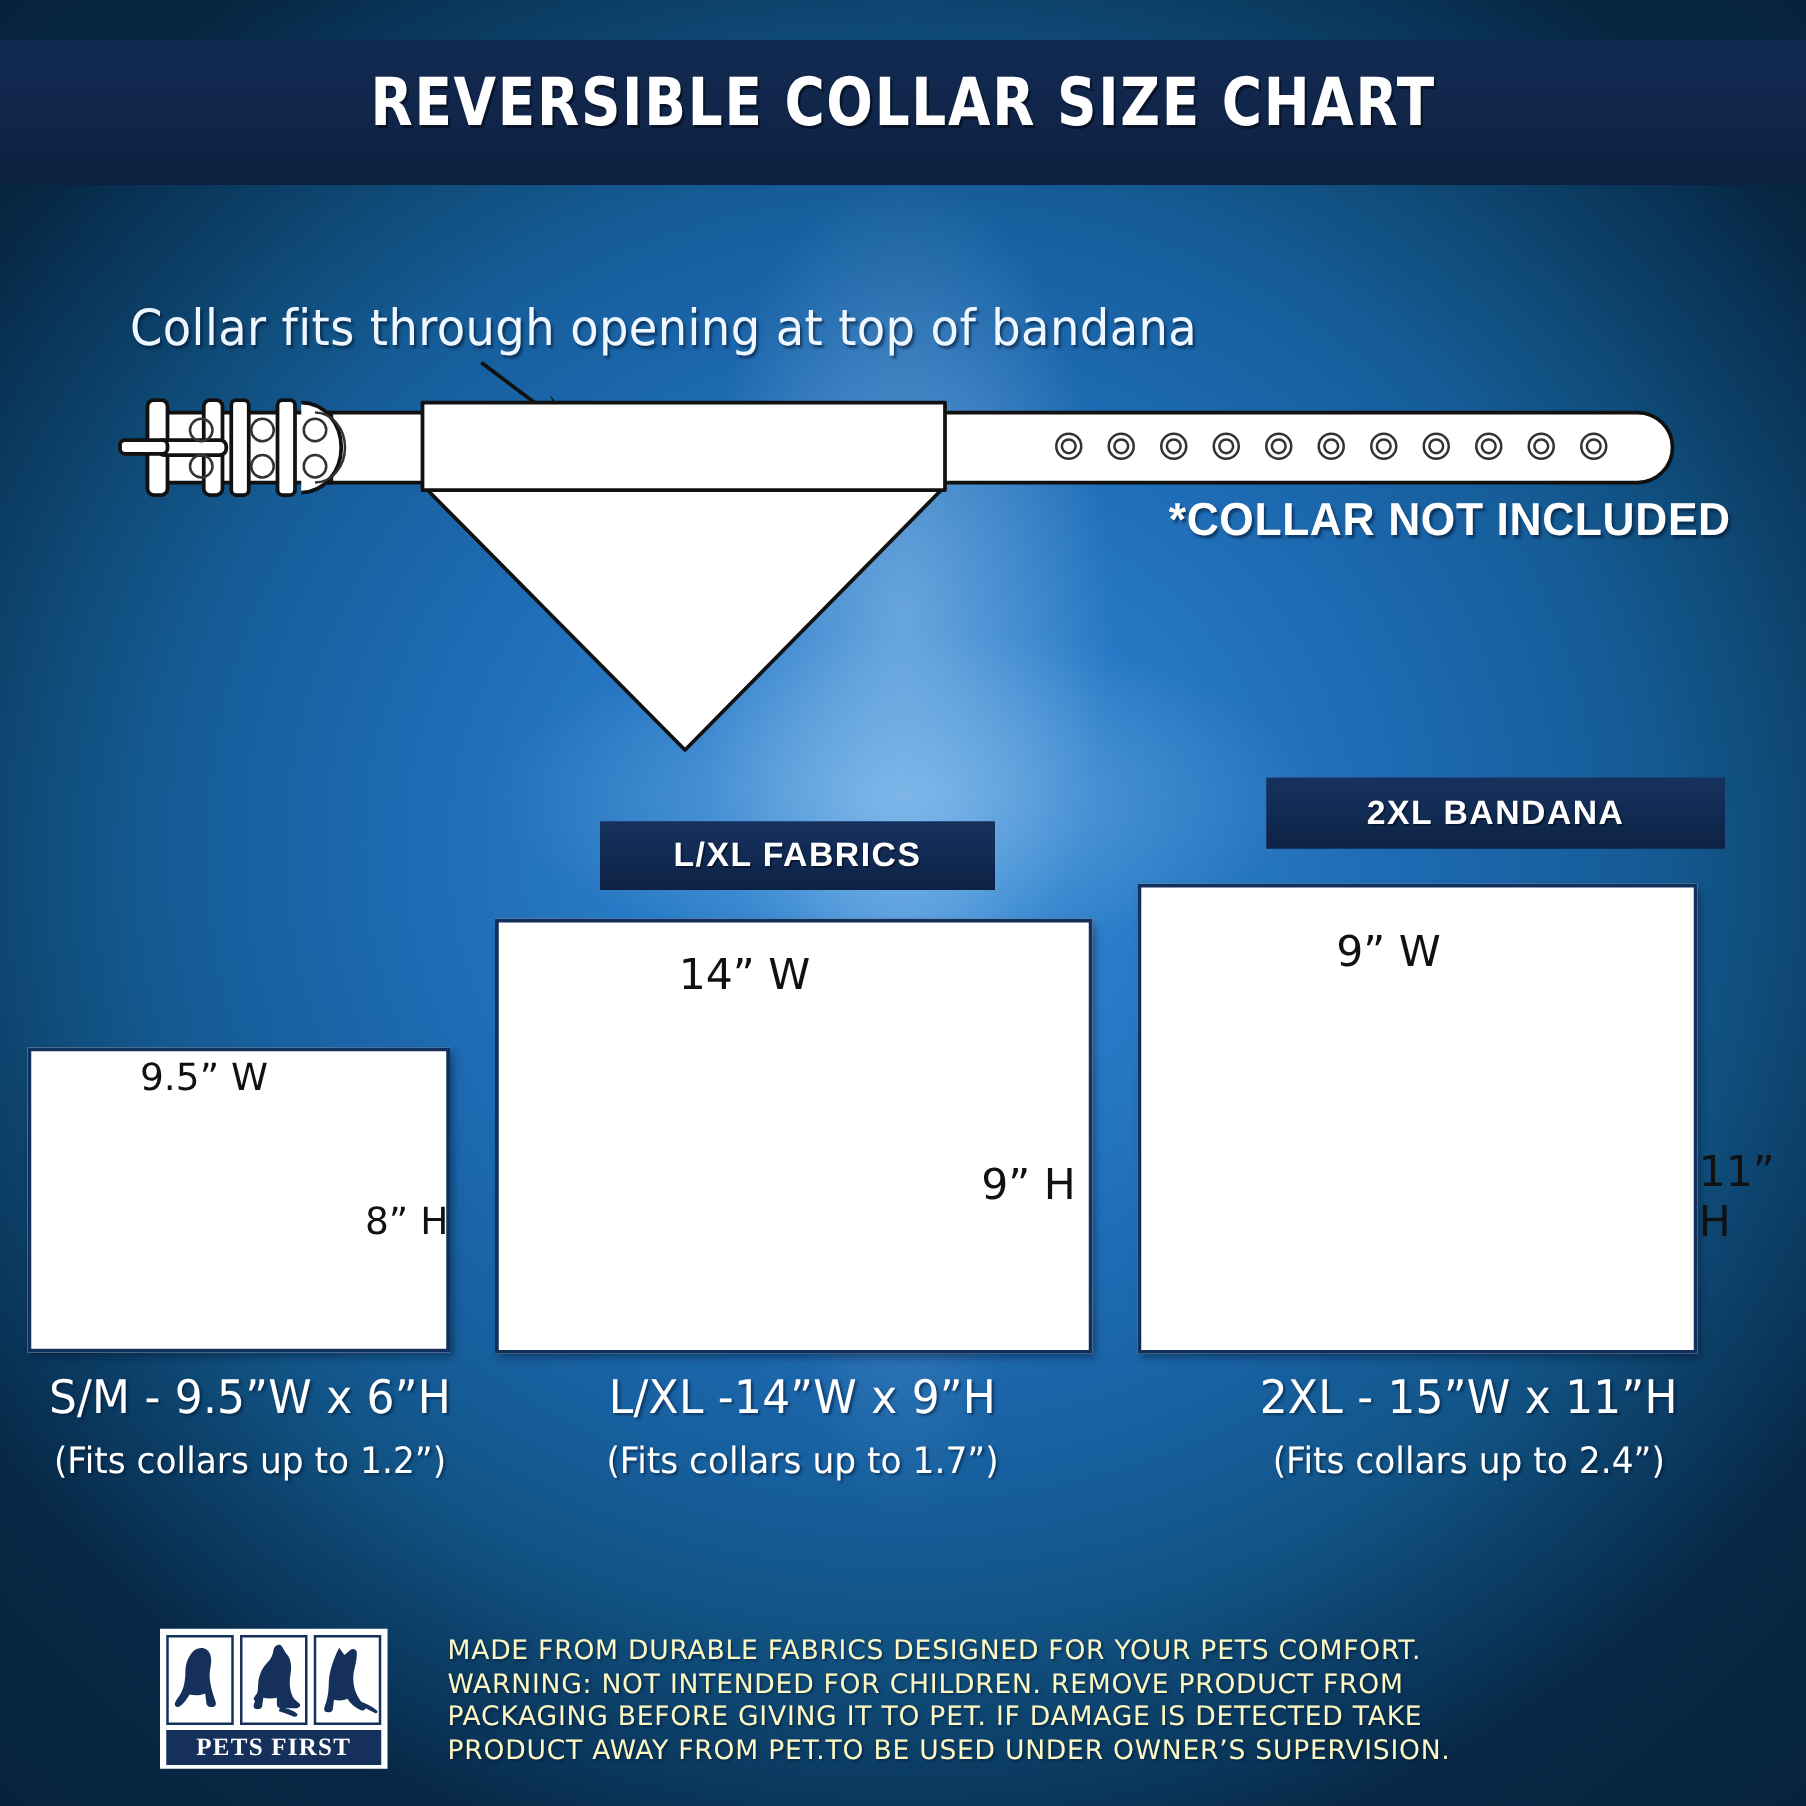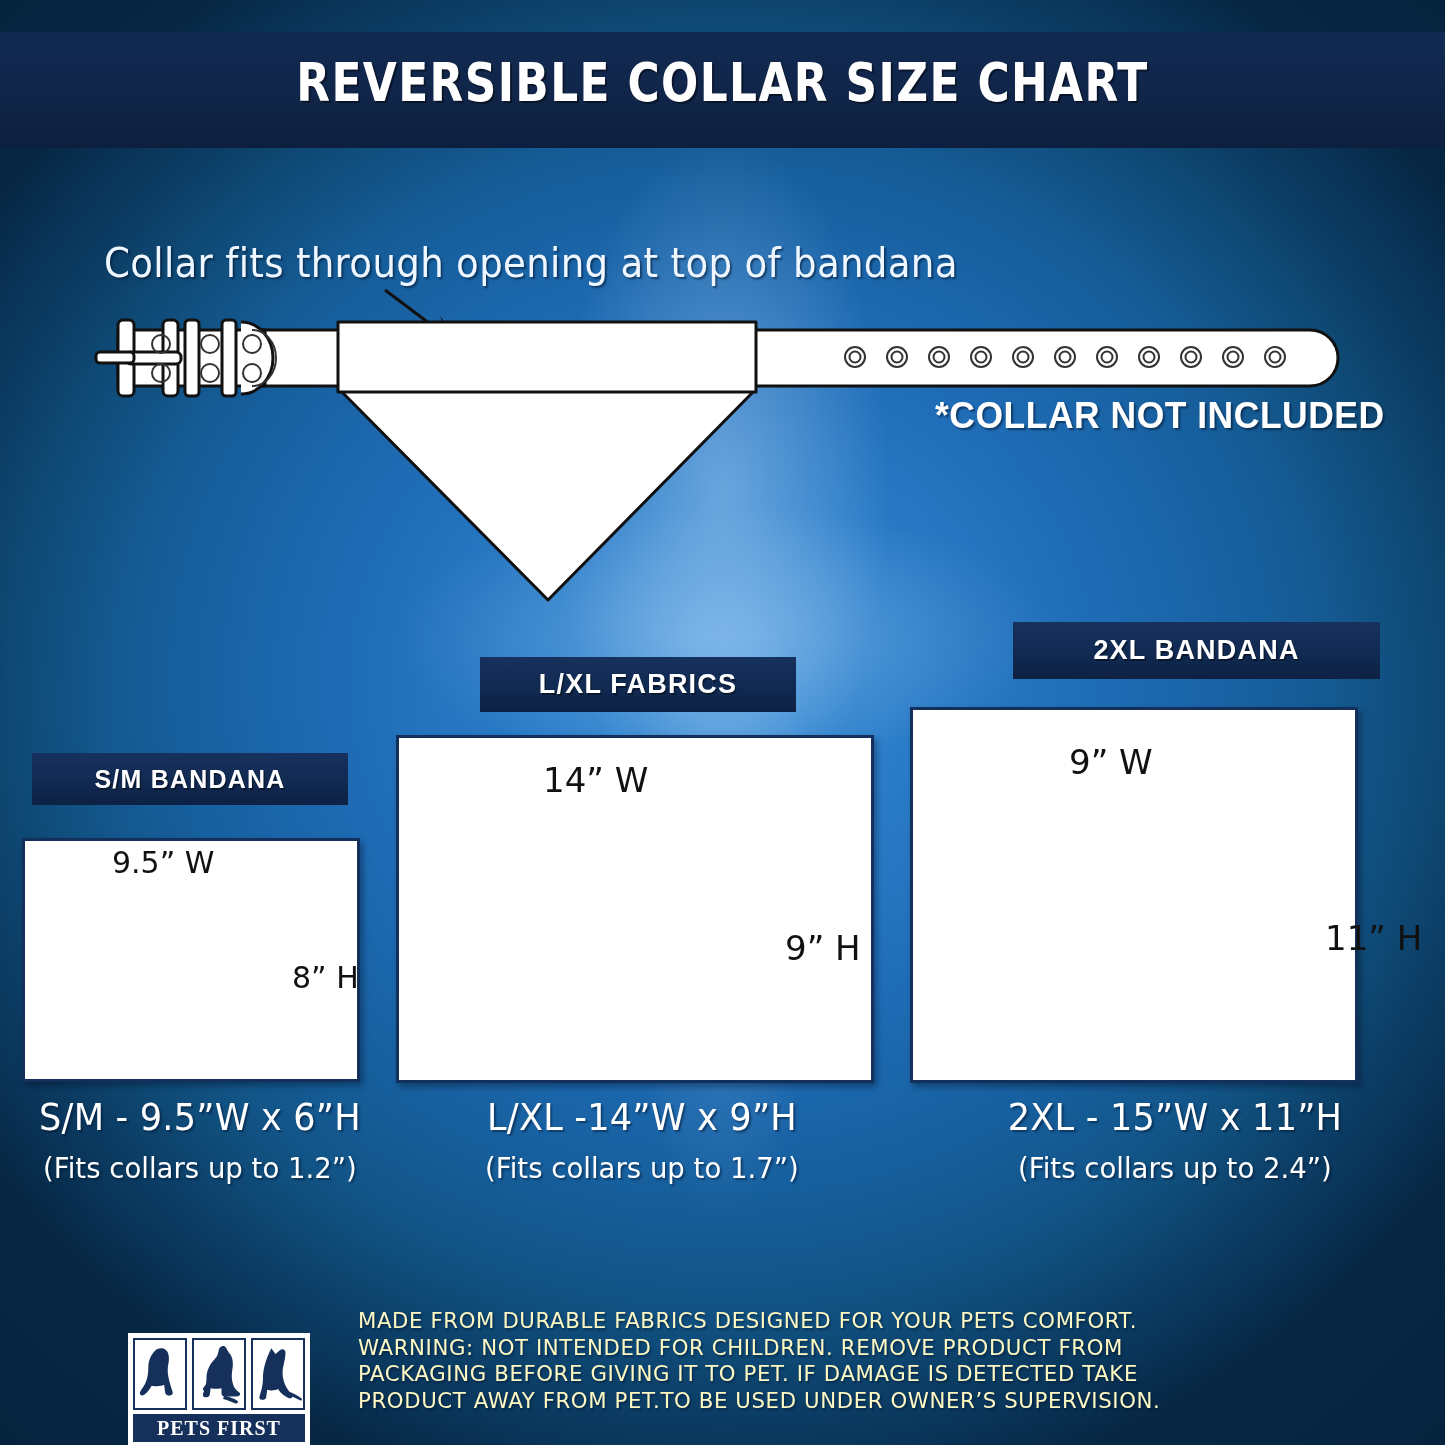--- a/index.html
+++ b/index.html
@@ -62,21 +62,21 @@
   .cap{position:absolute;text-align:center;color:#fff;
     font-family:"DejaVu Sans","Liberation Sans",sans-serif;
     text-shadow:2px 2px 2px rgba(0,20,45,.5);}
   .cap .big{font-size:37px;letter-spacing:.2px;white-space:nowrap;
     transform:scaleX(.95);transform-origin:50% 50%;display:block;}
   .cap .sub{font-size:29px;margin-top:12px;white-space:nowrap;
     transform:scaleX(.95);transform-origin:50% 50%;display:block;}
 
   
   .logo{position:absolute;left:128px;top:1303px;width:182px;height:112px;
-    background:#fff;padding:5px;box-sizing:border-box;margin-top:30px;}
+    background:#fff;padding:5px;box-sizing:border-box;}
   .logo-cells{display:flex;gap:5px;height:72px;}
   .logo-cell{flex:1;border:2px solid #16305c;box-sizing:border-box;
     display:flex;align-items:flex-end;justify-content:center;overflow:hidden;}
   .logo-name{height:28px;margin-top:4px;background:#16305c;
     display:flex;align-items:center;justify-content:center;
     color:#fff;font-size:20px;font-weight:bold;letter-spacing:1px;
     font-family:"Liberation Serif",serif;}
 
   .disclaimer{position:absolute;left:358px;top:1308px;width:1000px;
     color:#fef9c3;font-size:21.5px;line-height:26.5px;letter-spacing:.6px;
@@ -202,23 +202,20 @@
 
     <g>
       <line x1="942" y1="788" x2="1278" y2="788" class="dash" marker-start="url(#ah)" marker-end="url(#ah)"></line>
       <rect x="938" y="812" width="344" height="54" fill="#fff" stroke="#333" stroke-width="2.5"></rect>
       <path d="M938,866 L1282,866 L1112,1043 Z" fill="#fff" stroke="#333" stroke-width="2.5"></path>
       <line x1="1306" y1="812" x2="1306" y2="1043" class="dash"></line>
       <line x1="1112" y1="1043" x2="1306" y2="1043" class="dash"></line>
     </g>
   </svg>
 
-  <div class="tab" style="left:32px;top:753px;width:316px;height:52px;font-size:25px;">
-    <span>S/M BANDANA</span>
-  </div>
   <div class="card" style="left:22px;top:838px;width:332px;height:238px;"></div>
   <div style="position:absolute;left:112px;top:845px;font-size:30px;color:#111;
        font-family:'DejaVu Sans','Liberation Sans',sans-serif;">9.5” W</div>
   <div style="position:absolute;left:292px;top:960px;font-size:30px;color:#111;
        font-family:'DejaVu Sans','Liberation Sans',sans-serif;">8” H</div>
   <div class="cap" style="left:0px;top:1096px;width:400px;">
     <span class="big">S/M - 9.5”W x 6”H</span>
     <span class="sub">(Fits collars up to 1.2”)</span>
   </div>
 
@@ -234,21 +231,21 @@
     <span class="big">L/XL -14”W x 9”H</span>
     <span class="sub">(Fits collars up to 1.7”)</span>
   </div>
 
   <div class="tab" style="left:1013px;top:622px;width:367px;height:57px;font-size:27px;">
     <span>2XL BANDANA</span>
   </div>
   <div class="card" style="left:910px;top:707px;width:442px;height:370px;"></div>
   <div style="position:absolute;left:1069px;top:742px;font-size:34px;color:#111;
        font-family:'DejaVu Sans','Liberation Sans',sans-serif;">9” W</div>
-  <div style="position:absolute;left:1325px;top:918px;font-size:34px;color:#111;
+  <div style="position:absolute;left:1359px;top:918px;font-size:34px;color:#111;
        font-family:'DejaVu Sans','Liberation Sans',sans-serif;">11” H</div>
   <div class="cap" style="left:975px;top:1096px;width:400px;">
     <span class="big">2XL - 15”W x 11”H</span>
     <span class="sub">(Fits collars up to 2.4”)</span>
   </div>
 
   <div class="logo">
     <div class="logo-cells">
       <div class="logo-cell">
         <svg viewBox="0 0 60 72" width="100%" height="100%">

